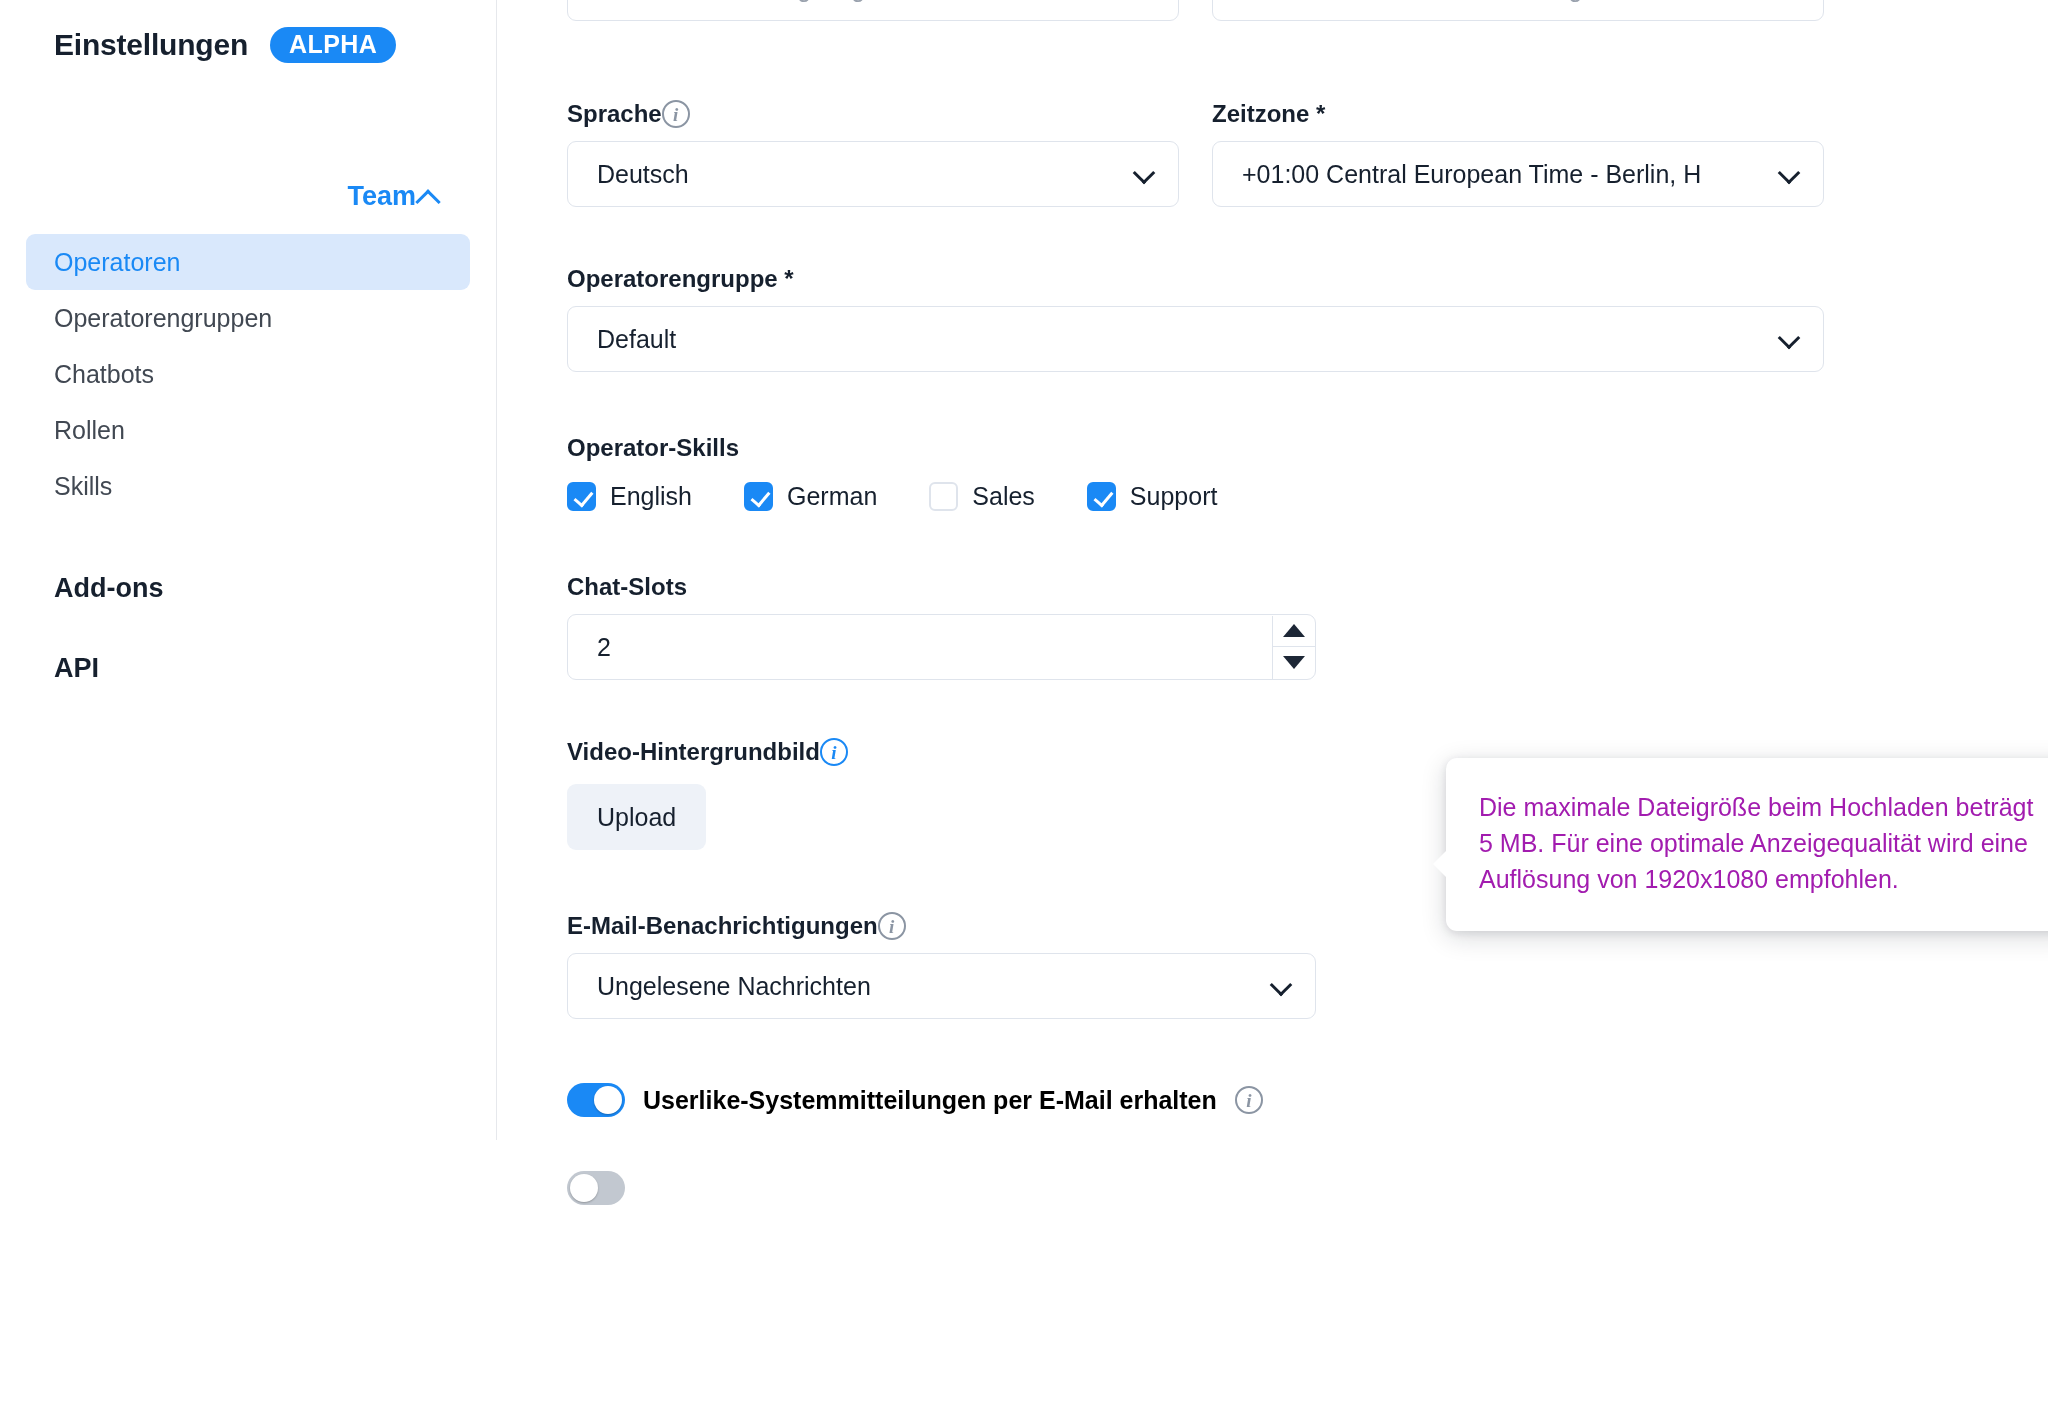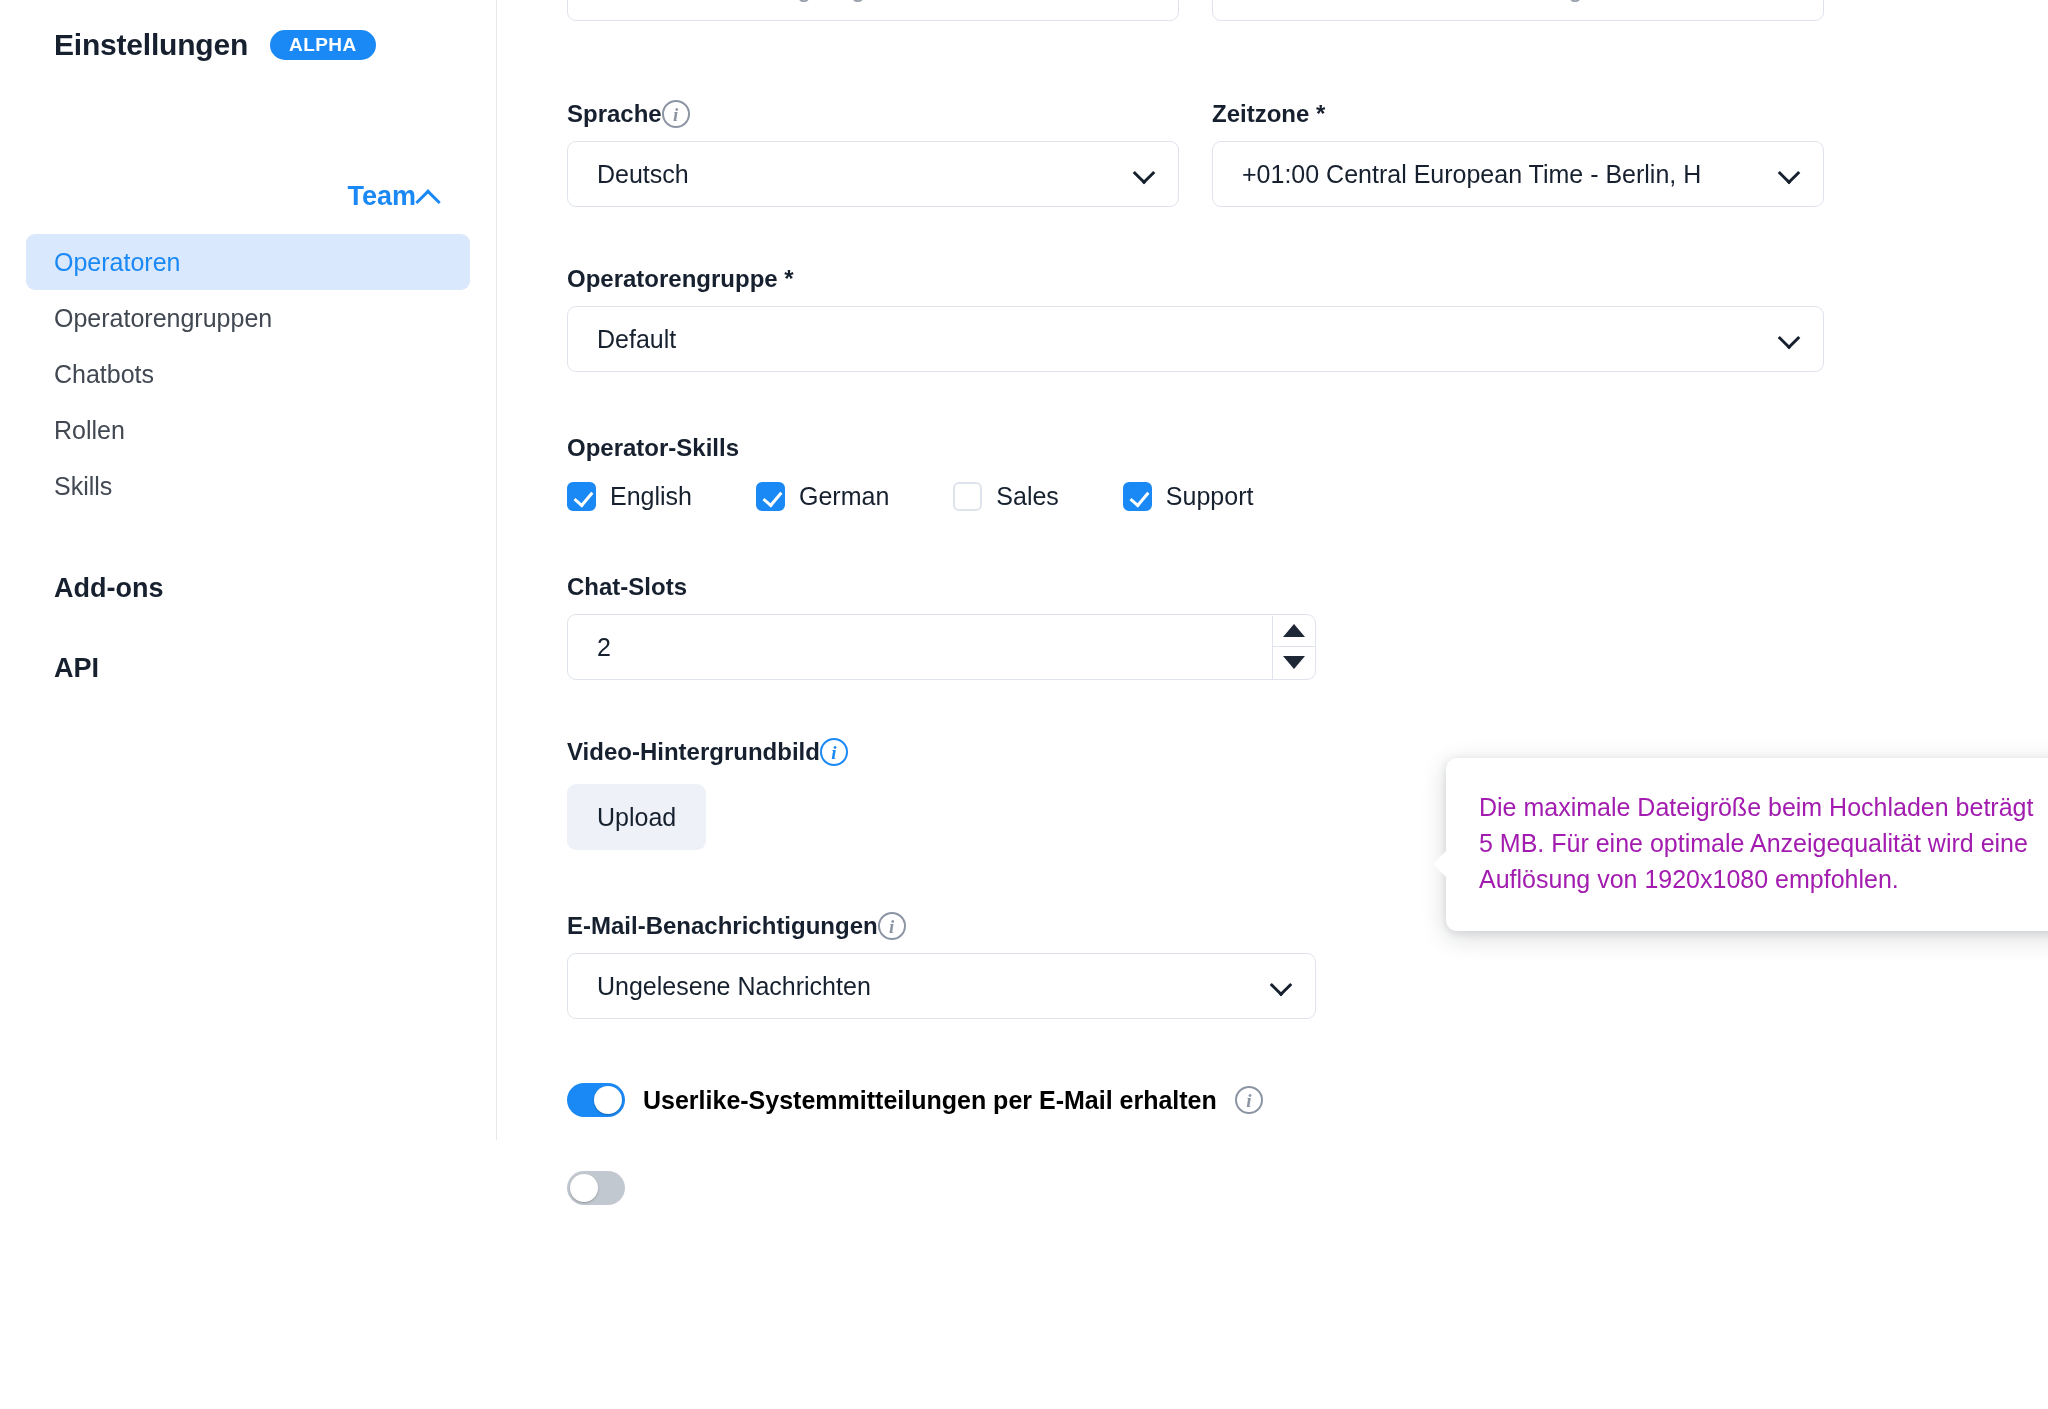--- a/index.html
+++ b/index.html
@@ -33,21 +33,21 @@
   }
   .sb-title {
     font-size: 30px;
     font-weight: 700;
     color: #16202e;
     letter-spacing: -0.2px;
   }
   .alpha-badge {
     background: #1a89f5;
     color: #ffffff;
-    font-size: 19px;
+    font-size: 25px;
     font-weight: 700;
     letter-spacing: 0.4px;
     border-radius: 999px;
     padding: 5px 19px 6px;
     line-height: 1;
   }
 
   .sb-nav { margin-top: 100px; }
 
   .sb-group-head {
@@ -196,21 +196,21 @@
     width: 13px; height: 13px;
     border-right: 3px solid #16202e;
     border-bottom: 3px solid #16202e;
     transform: rotate(45deg);
   }
 
   
   .cut-inputs { position: absolute; top: -45px; left: 70px; }
 
   
-  .cbrow { display: flex; align-items: center; gap: 16px; }
+  .cbrow { display: flex; align-items: center; gap: 4px; }
   .cbitem {
     display: flex; align-items: center;
     gap: 14px;
     margin-right: 48px;
     cursor: pointer;
   }
   .cbox {
     width: 29px; height: 29px;
     border-radius: 6px;
     border: 2px solid #dfe4ec;

